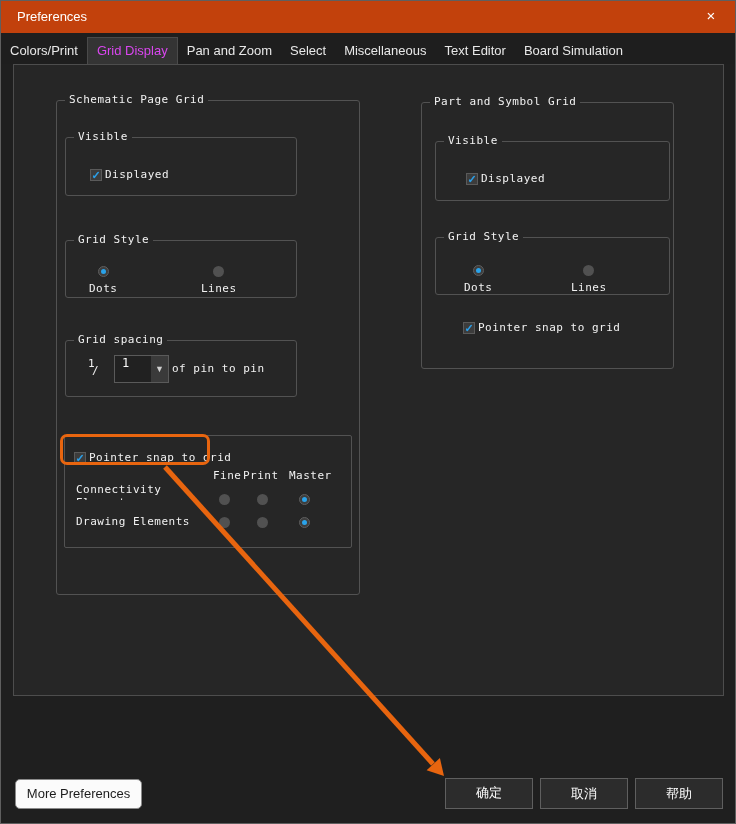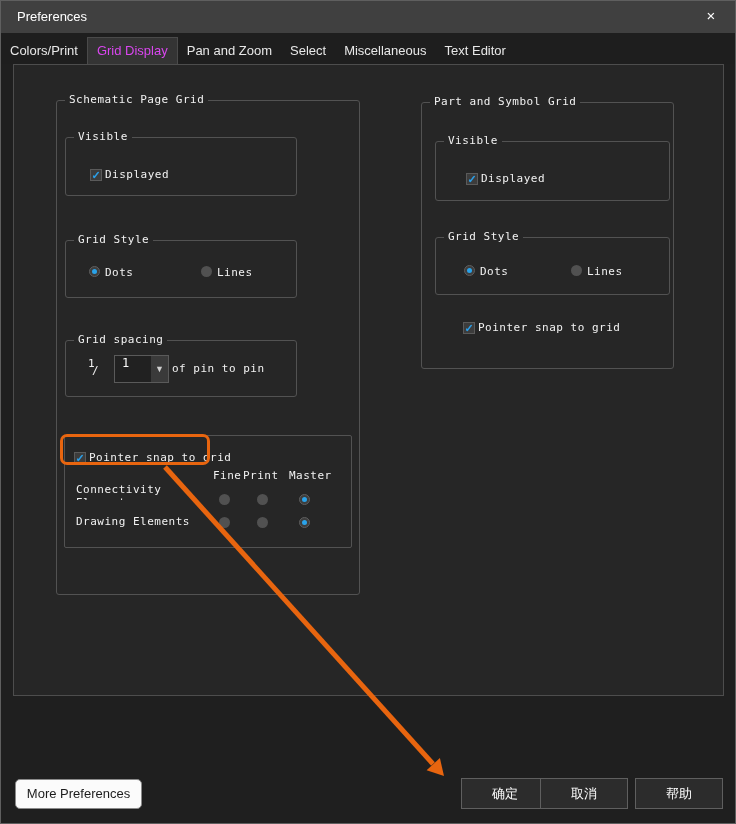--- a/index.html
+++ b/index.html
@@ -2,21 +2,21 @@
 <html><head>
 <meta charset="utf-8">
 <style>
   html,body{margin:0;padding:0;background:#111;}
   .wrap{
     position:relative;width:736px;height:824px;background:#1f1f1f;
     border:1px solid #5f5f5f;box-sizing:border-box;overflow:hidden;
     font-family:"Liberation Sans",sans-serif;
   }
   
-  .titlebar{position:absolute;left:0;top:0;width:100%;height:32px;background:#404040;}
+  .titlebar{position:absolute;left:0;top:0;width:100%;height:32px;background:#c2410c;}
   .title{position:absolute;left:16px;top:8px;font-size:13px;color:#ffffff;}
   .closebtn{position:absolute;right:14px;top:5px;width:20px;height:20px;color:#ffffff;
     font-size:15px;text-align:center;line-height:20px;cursor:default;}
   
   .tabbar{position:absolute;left:0;top:32px;width:100%;height:31px;background:#1e1e1e;
     display:flex;align-items:flex-end;box-sizing:border-box;}
   .tab{height:26px;line-height:26px;padding:0 9px;font-size:13px;color:#e8e8e8;white-space:nowrap;}
   .tab.active{background:#343434;border:1px solid #4a4a4a;border-bottom:none;color:#d946ef;}
   
   .panel{position:absolute;left:12px;top:63px;width:711px;height:632px;background:#262626;
@@ -24,21 +24,21 @@
   
   .group{position:absolute;border:1px solid #525252;border-radius:3px;box-sizing:border-box;}
   .glabel{position:absolute;top:-8px;left:8px;background:#262626;padding:0 4px;
     font:11px "DejaVu Sans Mono",monospace;letter-spacing:.5px;color:#f2f2f2;white-space:nowrap;}
   .mtext{font:11px "DejaVu Sans Mono",monospace;letter-spacing:.5px;color:#f2f2f2;white-space:nowrap;}
   
   .cbrow{position:absolute;display:flex;align-items:center;gap:3px;}
   .cb{width:12px;height:12px;background:#3c3c3c;border:1px solid #5a5a5a;box-sizing:border-box;
     color:#2b9fe8;font-size:11px;line-height:10px;text-align:center;font-weight:bold;flex:0 0 auto;}
   
-  .radiorow{position:absolute;display:flex;gap:5px;}
+  .radiorow{position:absolute;display:flex;align-items:center;gap:5px;flex-direction:column;}
   .radio{width:11px;height:11px;border-radius:50%;background:#515151;box-sizing:border-box;flex:0 0 auto;}
   .radio.sel{background:#3d3d3d;border:1px solid #5e5e5e;position:relative;}
   .radio.sel::after{content:"";position:absolute;left:2px;top:2px;width:5px;height:5px;
     border-radius:50%;background:#2aa3ea;}
   .radio.abs{position:absolute;}
   
   .combo{position:absolute;display:flex;border:1px solid #5a5a5a;background:#3a3a3a;box-sizing:border-box;}
   .combo .val{width:29px;height:26px;line-height:26px;padding-left:7px;background:#212121;
     color:#fafafa;font:12px "DejaVu Sans Mono",monospace;}
   .combo .arrow{width:17px;height:26px;background:#3a3a3a;color:#cfcfcf;font-size:9px;
@@ -68,20 +68,21 @@
     <span class="closebtn">×</span>
   </div>
 
   <div class="tabbar">
     <div class="tab">Colors/Print</div>
     <div class="tab active">Grid Display</div>
     <div class="tab">Pan and Zoom</div>
     <div class="tab">Select</div>
     <div class="tab">Miscellaneous</div>
     <div class="tab">Text Editor</div>
+    <div class="tab">Board Simulation</div>
   </div>
 
   <div class="panel">
 
     <div class="group" style="left:42px;top:35px;width:304px;height:495px;">
       <span class="glabel">Schematic Page Grid</span>
 
       <div class="group" style="left:8px;top:36px;width:232px;height:59px;">
         <span class="glabel">Visible</span>
         <div class="cbrow" style="left:24px;top:30px;">
@@ -159,21 +160,21 @@
 
       <div class="cbrow" style="left:41px;top:218px;">
         <span class="cb">✓</span>
         <span class="mtext">Pointer snap to grid</span>
       </div>
     </div>
 
   </div>
 
   <div class="btn-more">More Preferences</div>
-  <div class="btn-cn" style="left:460px;">确定</div>
+  <div class="btn-cn" style="left:444px;font-family:Liberation Mono, monospace;">确定</div>
   <div class="btn-cn" style="left:539px;">取消</div>
   <div class="btn-cn" style="left:634px;">帮助</div>
 
   <div class="hl-rect"></div>
   <svg class="arrow-svg" width="736" height="824">
     <line x1="164" y1="466" x2="432" y2="763" stroke="#e8650f" stroke-width="5"></line>
     <polygon points="443,775 425.6,769.2 438.9,757.1" fill="#e8650f"></polygon>
   </svg>
 
 </div>

